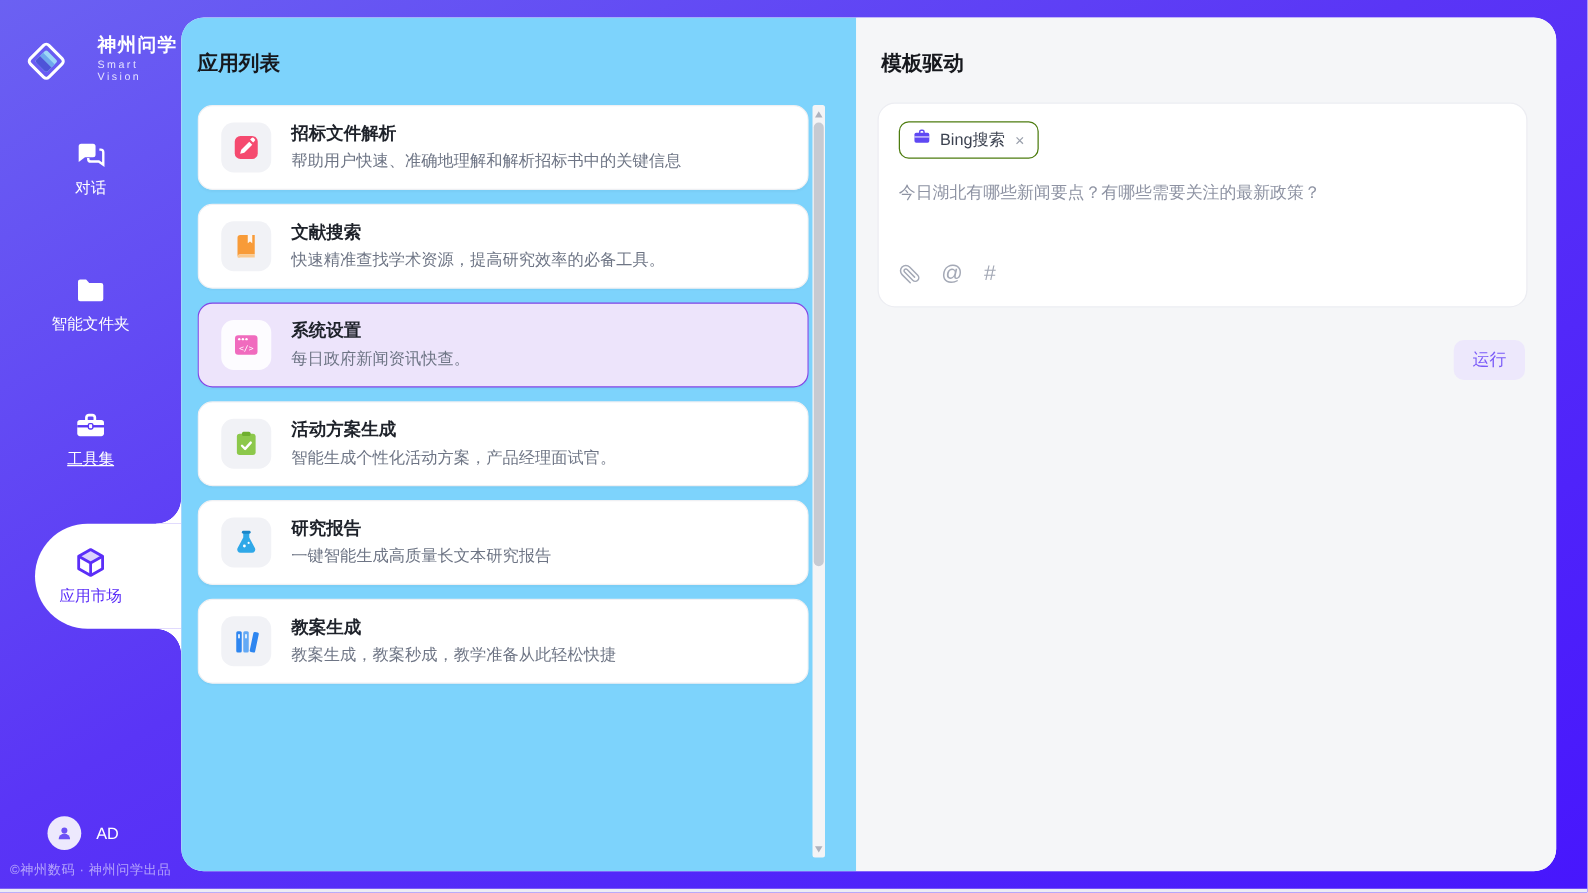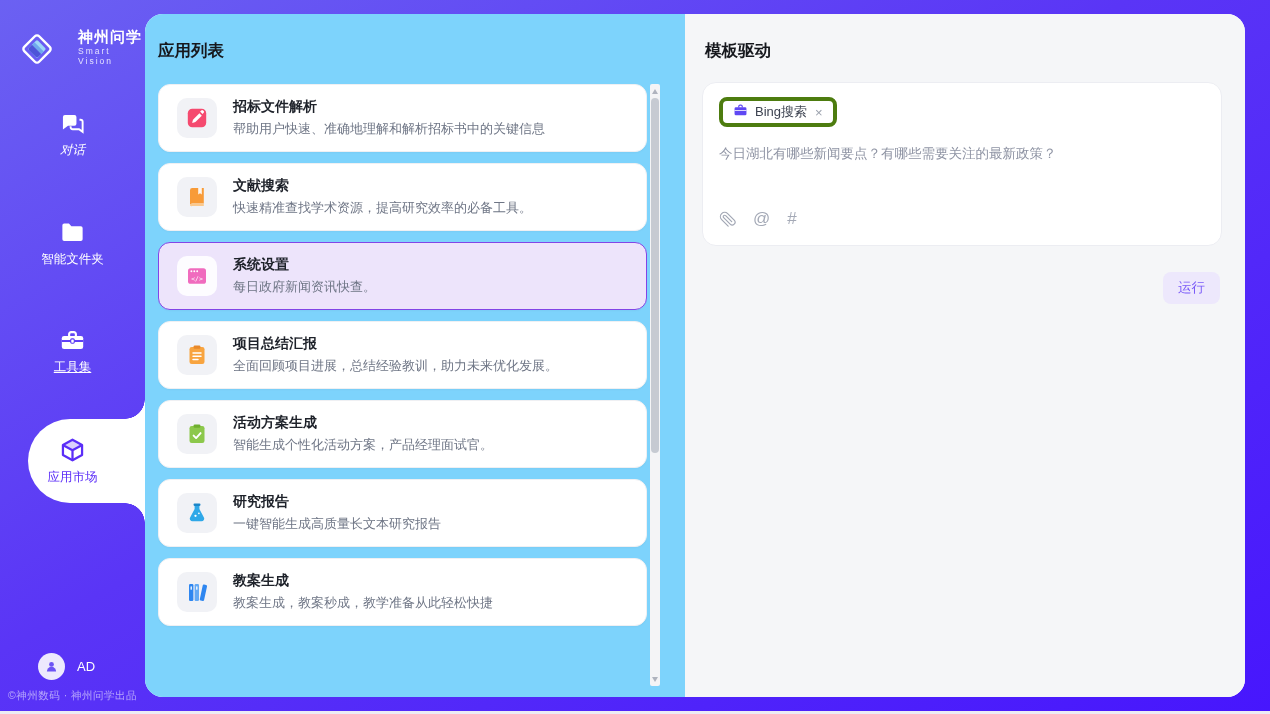--- a/index.html
+++ b/index.html
@@ -17,21 +17,21 @@
   .logo-mark { width:34px; height:34px; flex:0 0 auto; }
   .logo-text-col { display:flex; flex-direction:column; line-height:1.1; }
   .logo-title { color:#fff; font-size:15px; font-weight:bold; letter-spacing:1px; }
   .logo-sub { color:#E4E1FF; font-size:8.5px; letter-spacing:2px; margin-top:2px; }
 
   .nav { display:flex; flex-direction:column; }
   .nav-item { position:relative; height:56px; display:flex; flex-direction:column; align-items:center; justify-content:center; gap:5px; cursor:pointer; }
   .nav-item .nav-icon { width:27px; height:27px; display:flex; align-items:center; justify-content:center; position:relative; z-index:2; }
   .nav-item .nav-label { color:#fff; font-size:12.5px; position:relative; z-index:2; }
   .nav-item.underline .nav-label { text-decoration:underline; }
-  .nav-item.n0 { margin-top:40px;font-style:italic; }
+  .nav-item.n0 { margin-top:40px; }
   .nav-item.n1 { margin-top:53px; }
   .nav-item.n2 { margin-top:52px; }
   .nav-item.n3 { margin-top:40px; height:84px; }
   .nav-item.n4 { margin-top:42px; }
   .nav-item.active .nav-label { color:#5B2EF8; }
   .bubble { position:absolute; left:28px; right:0; top:0; bottom:0; background:#fff; border-radius:42px 0 0 42px; z-index:1; }
   .bubble::before { content:""; position:absolute; right:0; top:-20px; width:20px; height:20px;
     background:radial-gradient(circle at 0 0, rgba(0,0,0,0) 19.5px, #fff 20px); }
   .bubble::after { content:""; position:absolute; right:0; bottom:-20px; width:20px; height:20px;
     background:radial-gradient(circle at 0 100%, rgba(0,0,0,0) 19.5px, #fff 20px); }
@@ -66,21 +66,21 @@
   .scrollbar { position:absolute; top:70px; right:25px; bottom:11px; width:10px; background:#F4F4F6; border-radius:2px; }
   .scroll-arrow { position:absolute; left:0; width:10px; height:10px; display:flex; align-items:center; justify-content:center; cursor:pointer; }
   .scroll-arrow.up { top:2px; } .scroll-arrow.down { bottom:2px; }
   .tri-up { width:0; height:0; border-left:3.5px solid transparent; border-right:3.5px solid transparent; border-bottom:5px solid #AFB3BE; }
   .tri-down { width:0; height:0; border-left:3.5px solid transparent; border-right:3.5px solid transparent; border-top:5px solid #AFB3BE; }
   .scroll-thumb { position:absolute; left:1px; top:14px; width:8px; height:355px; border-radius:4px; background:#C6CAD2; cursor:pointer; }
 
   
   .composer-card { position:absolute; top:68px; left:17px; right:23px; height:164px; background:#fff; border:1px solid #ECEDF2;
     border-radius:14px; padding:14px 16px; display:flex; flex-direction:column; }
-  .tool-tag { display:inline-flex; align-items:center; gap:7px; height:30px; padding:0 10px; border:4px solid #4d7c0f; border-radius:8px;
+  .tool-tag { display:inline-flex; align-items:center; gap:7px; height:30px; padding:0 10px; border:1px solid #4d7c0f; border-radius:8px;
     background:#fff; width:fit-content; cursor:pointer; }
   .tool-tag svg { width:15px; height:15px; }
   .tool-tag-label { font-size:13px; color:#3C4250; }
   .tag-close { font-size:13px; color:#9AA0AC; margin-left:1px; cursor:pointer; line-height:1; }
   .query-text { margin-top:18px; font-size:13.5px; color:#8E93A3; flex:1; cursor:text; }
   .composer-icons { display:flex; align-items:center; gap:17px; padding-bottom:2px; }
   .composer-icons .cicon { color:#A4A9B6; font-size:17px; display:flex; align-items:center; cursor:pointer; }
   .composer-icons svg { width:17px; height:17px; }
   .run-btn { position:absolute; top:258px; right:25px; background:#EDE8FC; color:#7A5AF8; font-size:13.5px;
     padding:7px 15px; border:none; border-radius:8px; cursor:pointer; font-family:inherit; }
@@ -199,33 +199,20 @@
             </svg>
           </span>
           <div class="app-texts">
             <span class="app-name">系统设置</span>
             <span class="app-desc">每日政府新闻资讯快查。</span>
           </div>
         </div>
         <div class="app-card">
           <span class="tile">
             <svg viewBox="0 0 24 24">
-              <rect x="4.5" y="4" width="15" height="17" rx="2.2" fill="#F8A43F"></rect>
-              <rect x="8.6" y="2.4" width="6.8" height="3.4" rx="1.2" fill="#E8882A"></rect>
-              <path d="M8 10h8M8 13.2h8M8 16.4h5" stroke="#fff" stroke-width="1.5" stroke-linecap="round"></path>
-            </svg>
-          </span>
-          <div class="app-texts">
-            <span class="app-name">项目总结汇报</span>
-            <span class="app-desc">全面回顾项目进展，总结经验教训，助力未来优化发展。</span>
-          </div>
-        </div>
-        <div class="app-card">
-          <span class="tile">
-            <svg viewBox="0 0 24 24">
               <rect x="4.5" y="4" width="15" height="17" rx="2.2" fill="#8CC84B"></rect>
               <rect x="8.6" y="2.4" width="6.8" height="3.4" rx="1.2" fill="#6FAF2F"></rect>
               <path d="M8.6 13.6l2.5 2.5 4.5-5" fill="none" stroke="#fff" stroke-width="1.9" stroke-linecap="round" stroke-linejoin="round"></path>
             </svg>
           </span>
           <div class="app-texts">
             <span class="app-name">活动方案生成</span>
             <span class="app-desc">智能生成个性化活动方案，产品经理面试官。</span>
           </div>
         </div>

